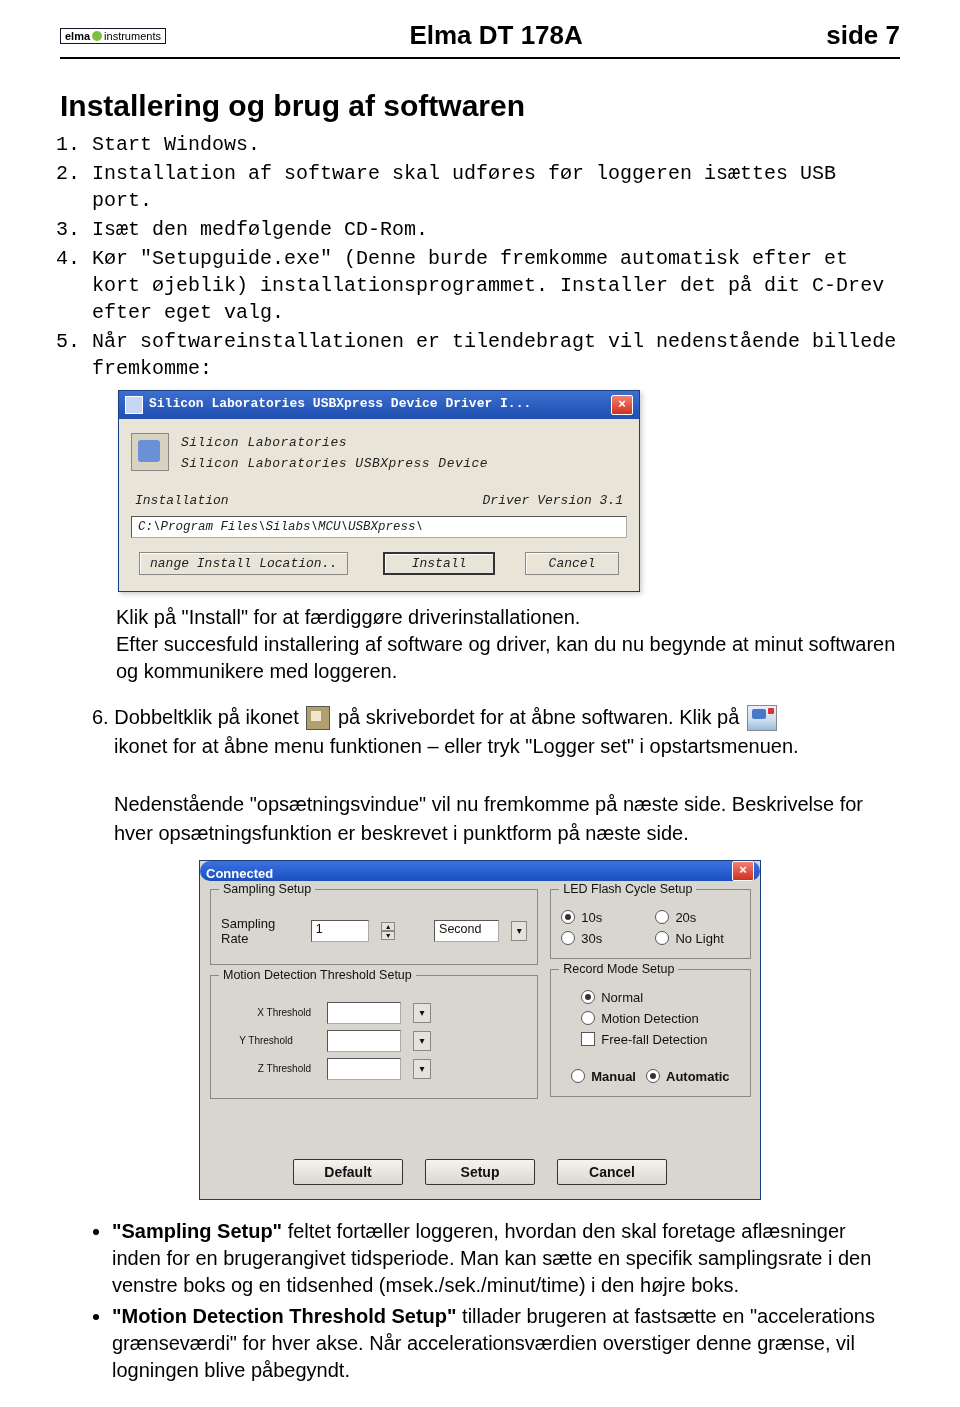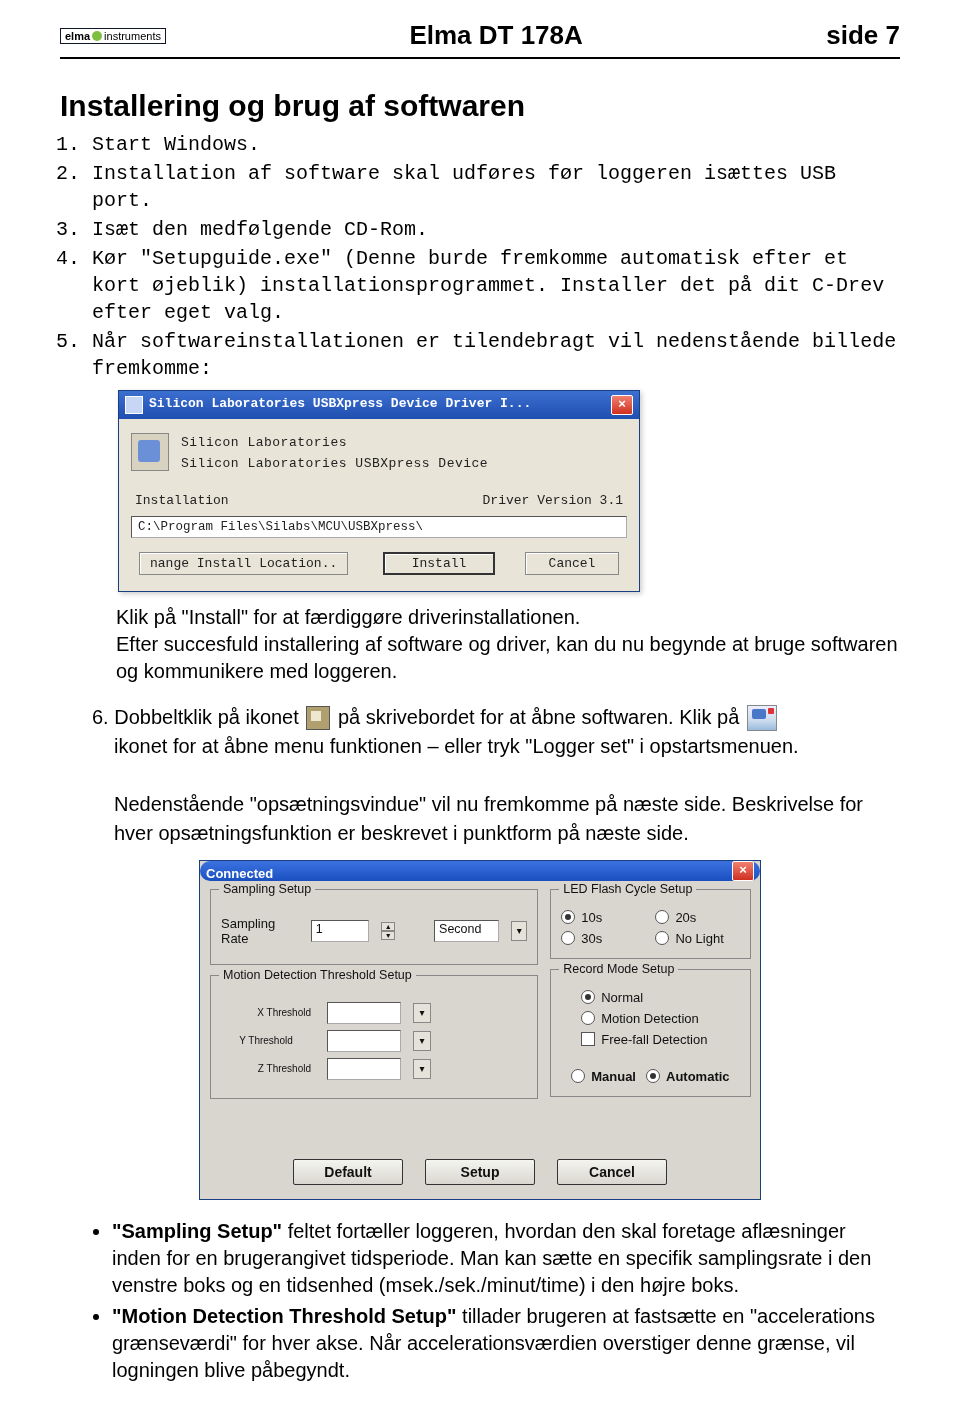--- a/index.html
+++ b/index.html
@@ -141,21 +141,21 @@
     background: linear-gradient(#f08070,#d03020);
     border: 1px solid #fff;
     color: #fff;
     font-weight: bold;
     text-align: center;
     line-height: 16px;
     font-family: Arial;
     font-size: 13px;
     border-radius: 2px;
   }
-  .winxp-body { padding: 14px 12px 12px 12px; }
+  .winxp-body { padding: 14px 12px 12px 12px; font-style: italic; }
   .winxp-row { display:flex; align-items:flex-start; gap:12px; margin-bottom:10px; }
   .winxp-bigicon {
     width: 36px; height: 36px;
     background: #d8d2c0;
     border: 1px solid #888;
     flex-shrink: 0;
     position: relative;
   }
   .winxp-bigicon::before {
     content:""; position:absolute; left:6px; top:6px; width:22px; height:22px;
@@ -320,21 +320,21 @@
         <div style="display:flex; gap:30px;">
           <div class="winxp-btn default">Install</div>
           <div class="winxp-btn">Cancel</div>
         </div>
       </div>
     </div>
   </div>
 
   <div class="indent-block">
     <div>Klik på "Install" for at færdiggøre driverinstallationen.</div>
-    <div>Efter succesfuld installering af software og driver, kan du nu begynde at bruge softwaren og kommunikere med loggeren.</div>
+    <div>Efter succesfuld installering af software og driver, kan du nu begynde at minut softwaren og kommunikere med loggeren.</div>
   </div>
 
   <br>
   <div class="step6-wrap">
     <span>6.</span>
     <span>Dobbeltklik på ikonet</span>
     <span class="inline-icon"></span>
     <span>på skrivebordet for at åbne softwaren. Klik på</span>
     <span class="inline-icon2"></span>
     <div style="margin-left:22px;">ikonet for at åbne menu funktionen – eller tryk "Logger set" i opstartsmenuen.</div>

